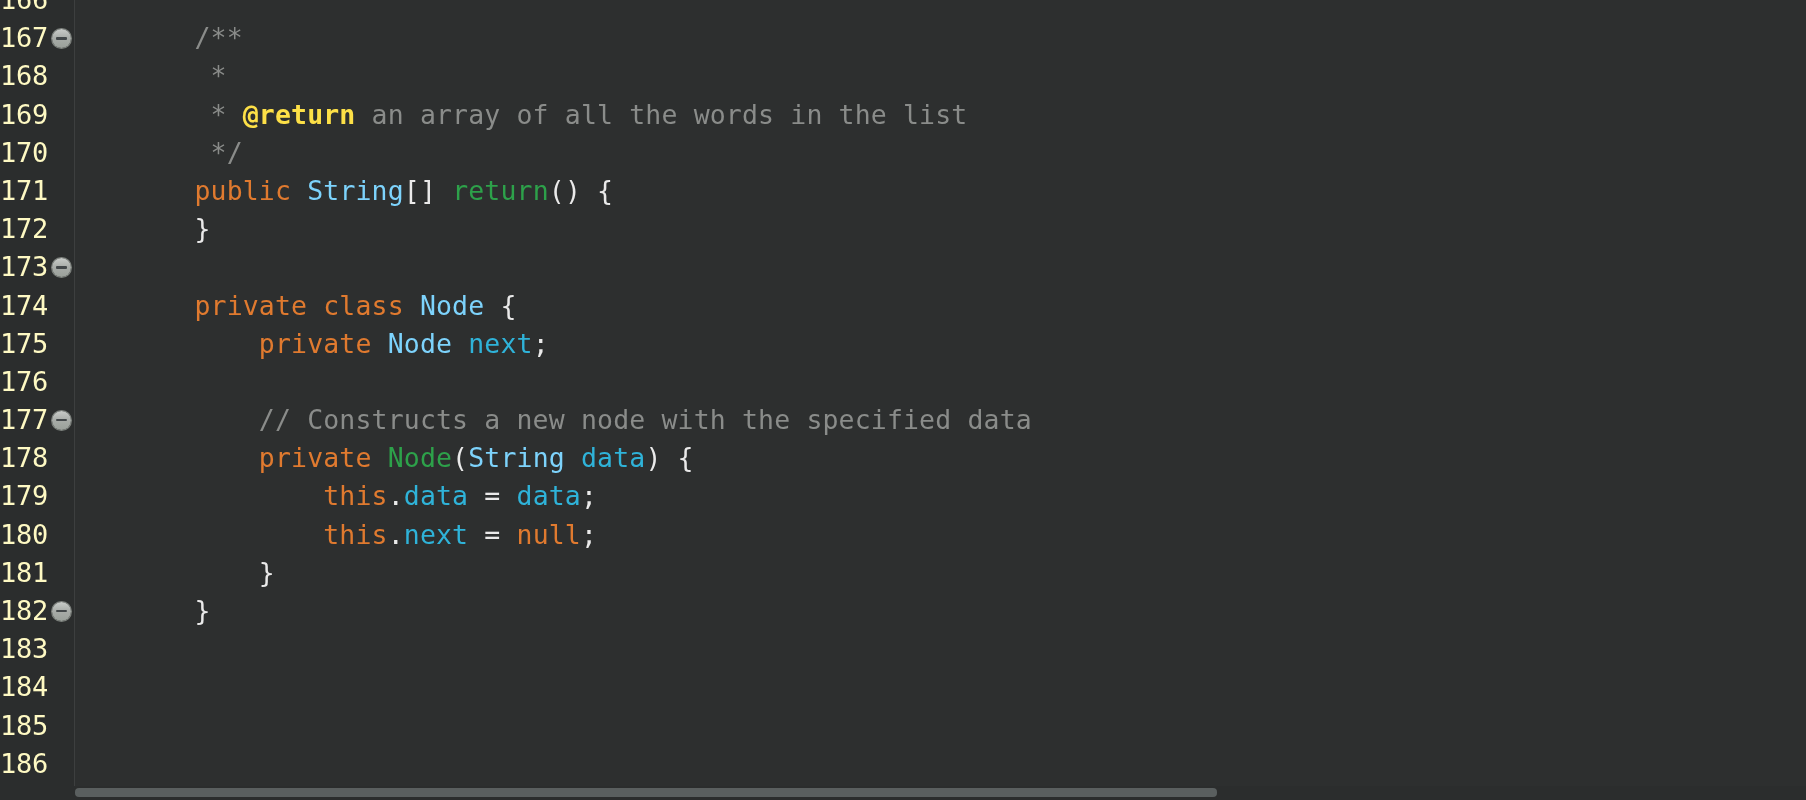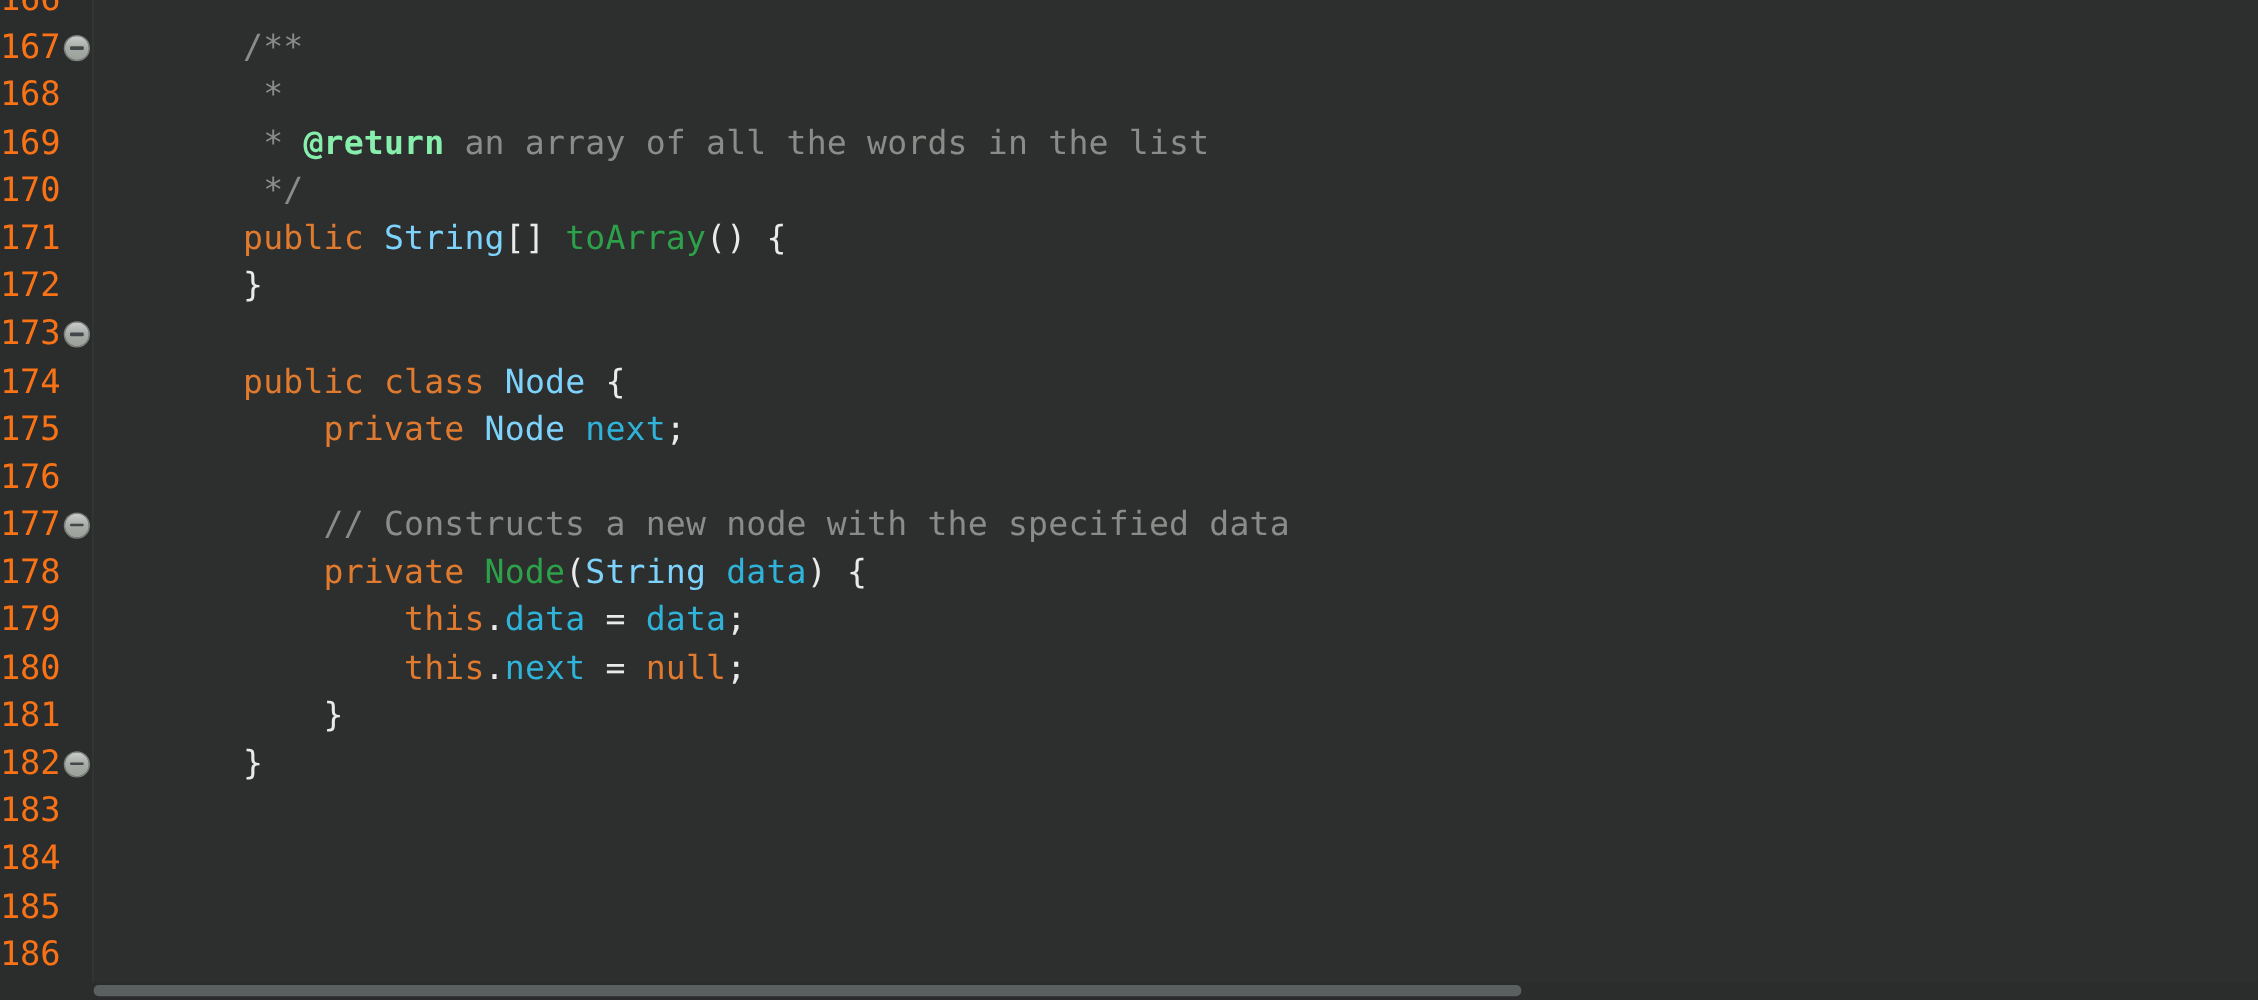--- a/index.html
+++ b/index.html
@@ -41,21 +41,21 @@
     right: 0;
     width: 1px;
     height: 100%;
     background: #3d3f3f;
   }
   .gutter-row {
     position: relative;
     height: 38.2px;
     line-height: 38.2px;
     font-size: 27px;
-    color: #f97316;
+    color: #fef9c3;
     text-align: right;
     padding-right: 28px;
     box-sizing: border-box;
     white-space: nowrap;
     letter-spacing: -0.2px;
   }
   .fold {
     position: absolute;
     right: 4px;
     top: 50%;
@@ -96,21 +96,21 @@
     color: #e8e8e8;
     letter-spacing: 0.15px;
   }
 
   
   .t-kw   { color: #e07a2f; }
   .t-type { color: #7dd3fc; }
   .t-fn   { color: #2da14a; }
   .t-var  { color: #2fb3d9; }
   .t-cmt  { color: #8a8c8a; }
-  .t-tag  { color: #86efac; font-weight: bold; }
+  .t-tag  { color: #fde047; font-weight: bold; }
   .t-pun  { color: #eaeaea; }
 
   
   #scrollbar-track {
     position: absolute;
     left: 0;
     bottom: 0;
     width: 1806px;
     height: 14px;
     background: #2b2d2d;
@@ -158,24 +158,24 @@
     <div id="gutter-rule"></div>
   </div>
 
   <div id="code">
     <div id="code-rows" style="margin-top: -19px;">
         <div class="code-row">&nbsp;</div>
         <div class="code-row"><span class="t-pun">    </span><span class="t-cmt">/**</span></div>
         <div class="code-row"><span class="t-cmt">     *</span></div>
         <div class="code-row"><span class="t-cmt">     * </span><span class="t-tag">@return</span><span class="t-cmt"> an array of all the words in the list</span></div>
         <div class="code-row"><span class="t-cmt">     */</span></div>
-        <div class="code-row"><span class="t-pun">    </span><span class="t-kw">public</span><span class="t-pun"> </span><span class="t-type">String</span><span class="t-pun">[] </span><span class="t-fn">toArray</span><span class="t-pun">() {</span></div>
+        <div class="code-row"><span class="t-pun">    </span><span class="t-kw">public</span><span class="t-pun"> </span><span class="t-type">String</span><span class="t-pun">[] </span><span class="t-fn">return</span><span class="t-pun">() {</span></div>
         <div class="code-row"><span class="t-pun">    }</span></div>
         <div class="code-row">&nbsp;</div>
-        <div class="code-row"><span class="t-pun">    </span><span class="t-kw">public class</span><span class="t-pun"> </span><span class="t-type">Node</span><span class="t-pun"> {</span></div>
+        <div class="code-row"><span class="t-pun">    </span><span class="t-kw">private class</span><span class="t-pun"> </span><span class="t-type">Node</span><span class="t-pun"> {</span></div>
         <div class="code-row"><span class="t-pun">        </span><span class="t-kw">private</span><span class="t-pun"> </span><span class="t-type">Node</span><span class="t-pun"> </span><span class="t-var">next</span><span class="t-pun">;</span></div>
         <div class="code-row">&nbsp;</div>
         <div class="code-row"><span class="t-pun">        </span><span class="t-cmt">// Constructs a new node with the specified data</span></div>
         <div class="code-row"><span class="t-pun">        </span><span class="t-kw">private</span><span class="t-pun"> </span><span class="t-fn">Node</span><span class="t-pun">(</span><span class="t-type">String</span><span class="t-pun"> </span><span class="t-var">data</span><span class="t-pun">) {</span></div>
         <div class="code-row"><span class="t-pun">            </span><span class="t-kw">this</span><span class="t-pun">.</span><span class="t-var">data</span><span class="t-pun"> = </span><span class="t-var">data</span><span class="t-pun">;</span></div>
         <div class="code-row"><span class="t-pun">            </span><span class="t-kw">this</span><span class="t-pun">.</span><span class="t-var">next</span><span class="t-pun"> = </span><span class="t-kw">null</span><span class="t-pun">;</span></div>
         <div class="code-row"><span class="t-pun">        }</span></div>
         <div class="code-row"><span class="t-pun">    }</span></div>
         <div class="code-row">&nbsp;</div>
       </div>

